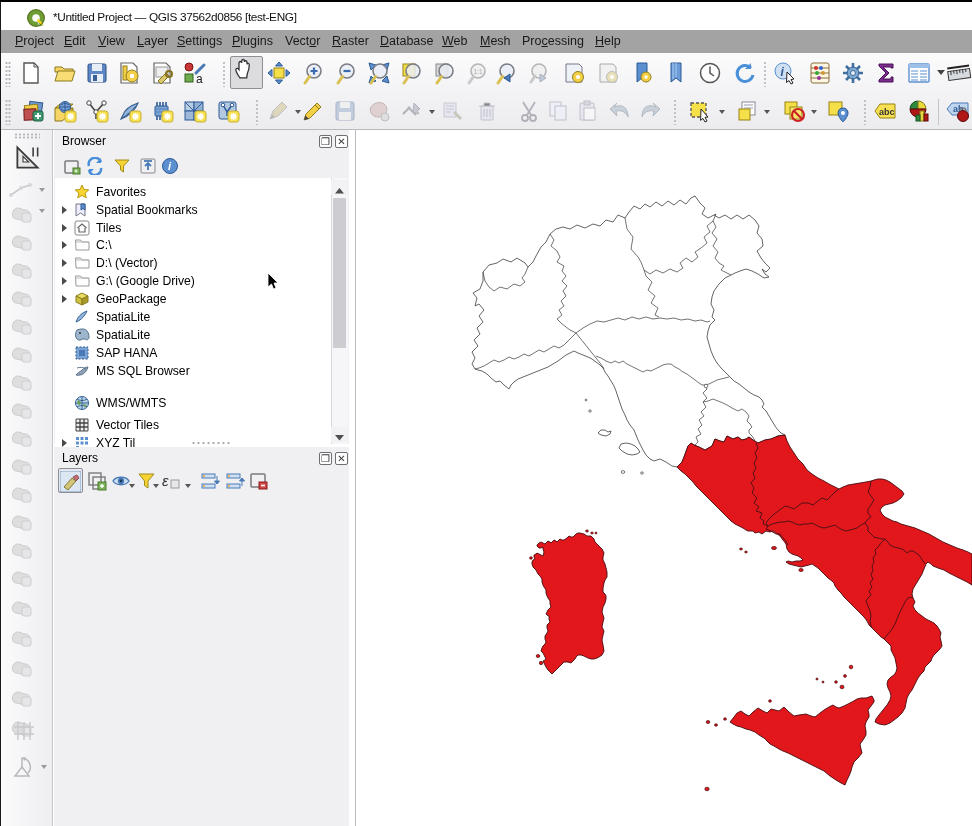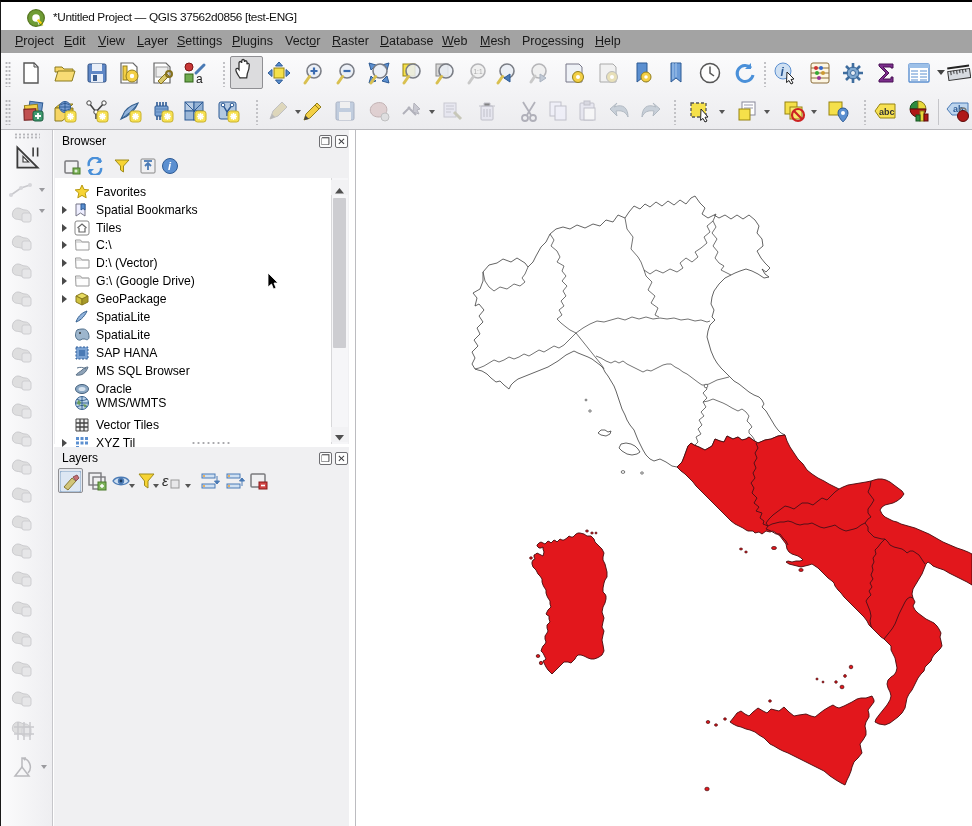--- a/index.html
+++ b/index.html
@@ -726,27 +726,20 @@
               <rect x="5" y="5" width="6" height="6" fill="#4a7ab5"></rect>
             </svg></span>
           <span class="lbl">SAP HANA</span>
         </div>
 <div class="titem" style="top:184.1px">
 <span class="ic"><svg width="16" height="16" viewBox="0 0 16 16">
               <path d="M2 12c6 1 10-2 12-8-2 0-4 1-6 3s-5 3-6 5z" fill="#8fa3b8" stroke="#5c7288"></path>
               <path d="M3 5c3-1 6-1 9 1" fill="none" stroke="#5c7288"></path>
             </svg></span>
           <span class="lbl">MS SQL Browser</span>
-        </div>
-<div class="titem" style="top:202.0px">
-<span class="ic"><svg width="16" height="16" viewBox="0 0 16 16">
-              <ellipse cx="8" cy="8" rx="6.5" ry="4.5" fill="#8ba8c4" stroke="#44607c"></ellipse>
-              <ellipse cx="8" cy="8" rx="3.5" ry="2" fill="#d6e2ee"></ellipse>
-            </svg></span>
-          <span class="lbl">Oracle</span>
         </div>
 <div class="titem" style="top:216px">
 <span class="ic"><svg width="16" height="16" viewBox="0 0 16 16">
               <circle cx="8" cy="8" r="6.5" fill="#bcd4ea" stroke="#35608f"></circle>
               <path d="M8 1.5v13M1.5 8h13M3 4c3 2 7 2 10 0M3 12c3-2 7-2 10 0" fill="none" stroke="#35608f"></path>
               <path d="M4 5l3 2-1 3-3-1z" fill="#6a9c5a"></path>
               <path d="M9 9l4 1-2 3z" fill="#6a9c5a"></path>
             </svg></span>
           <span class="lbl">WMS/WMTS</span>
         </div>

